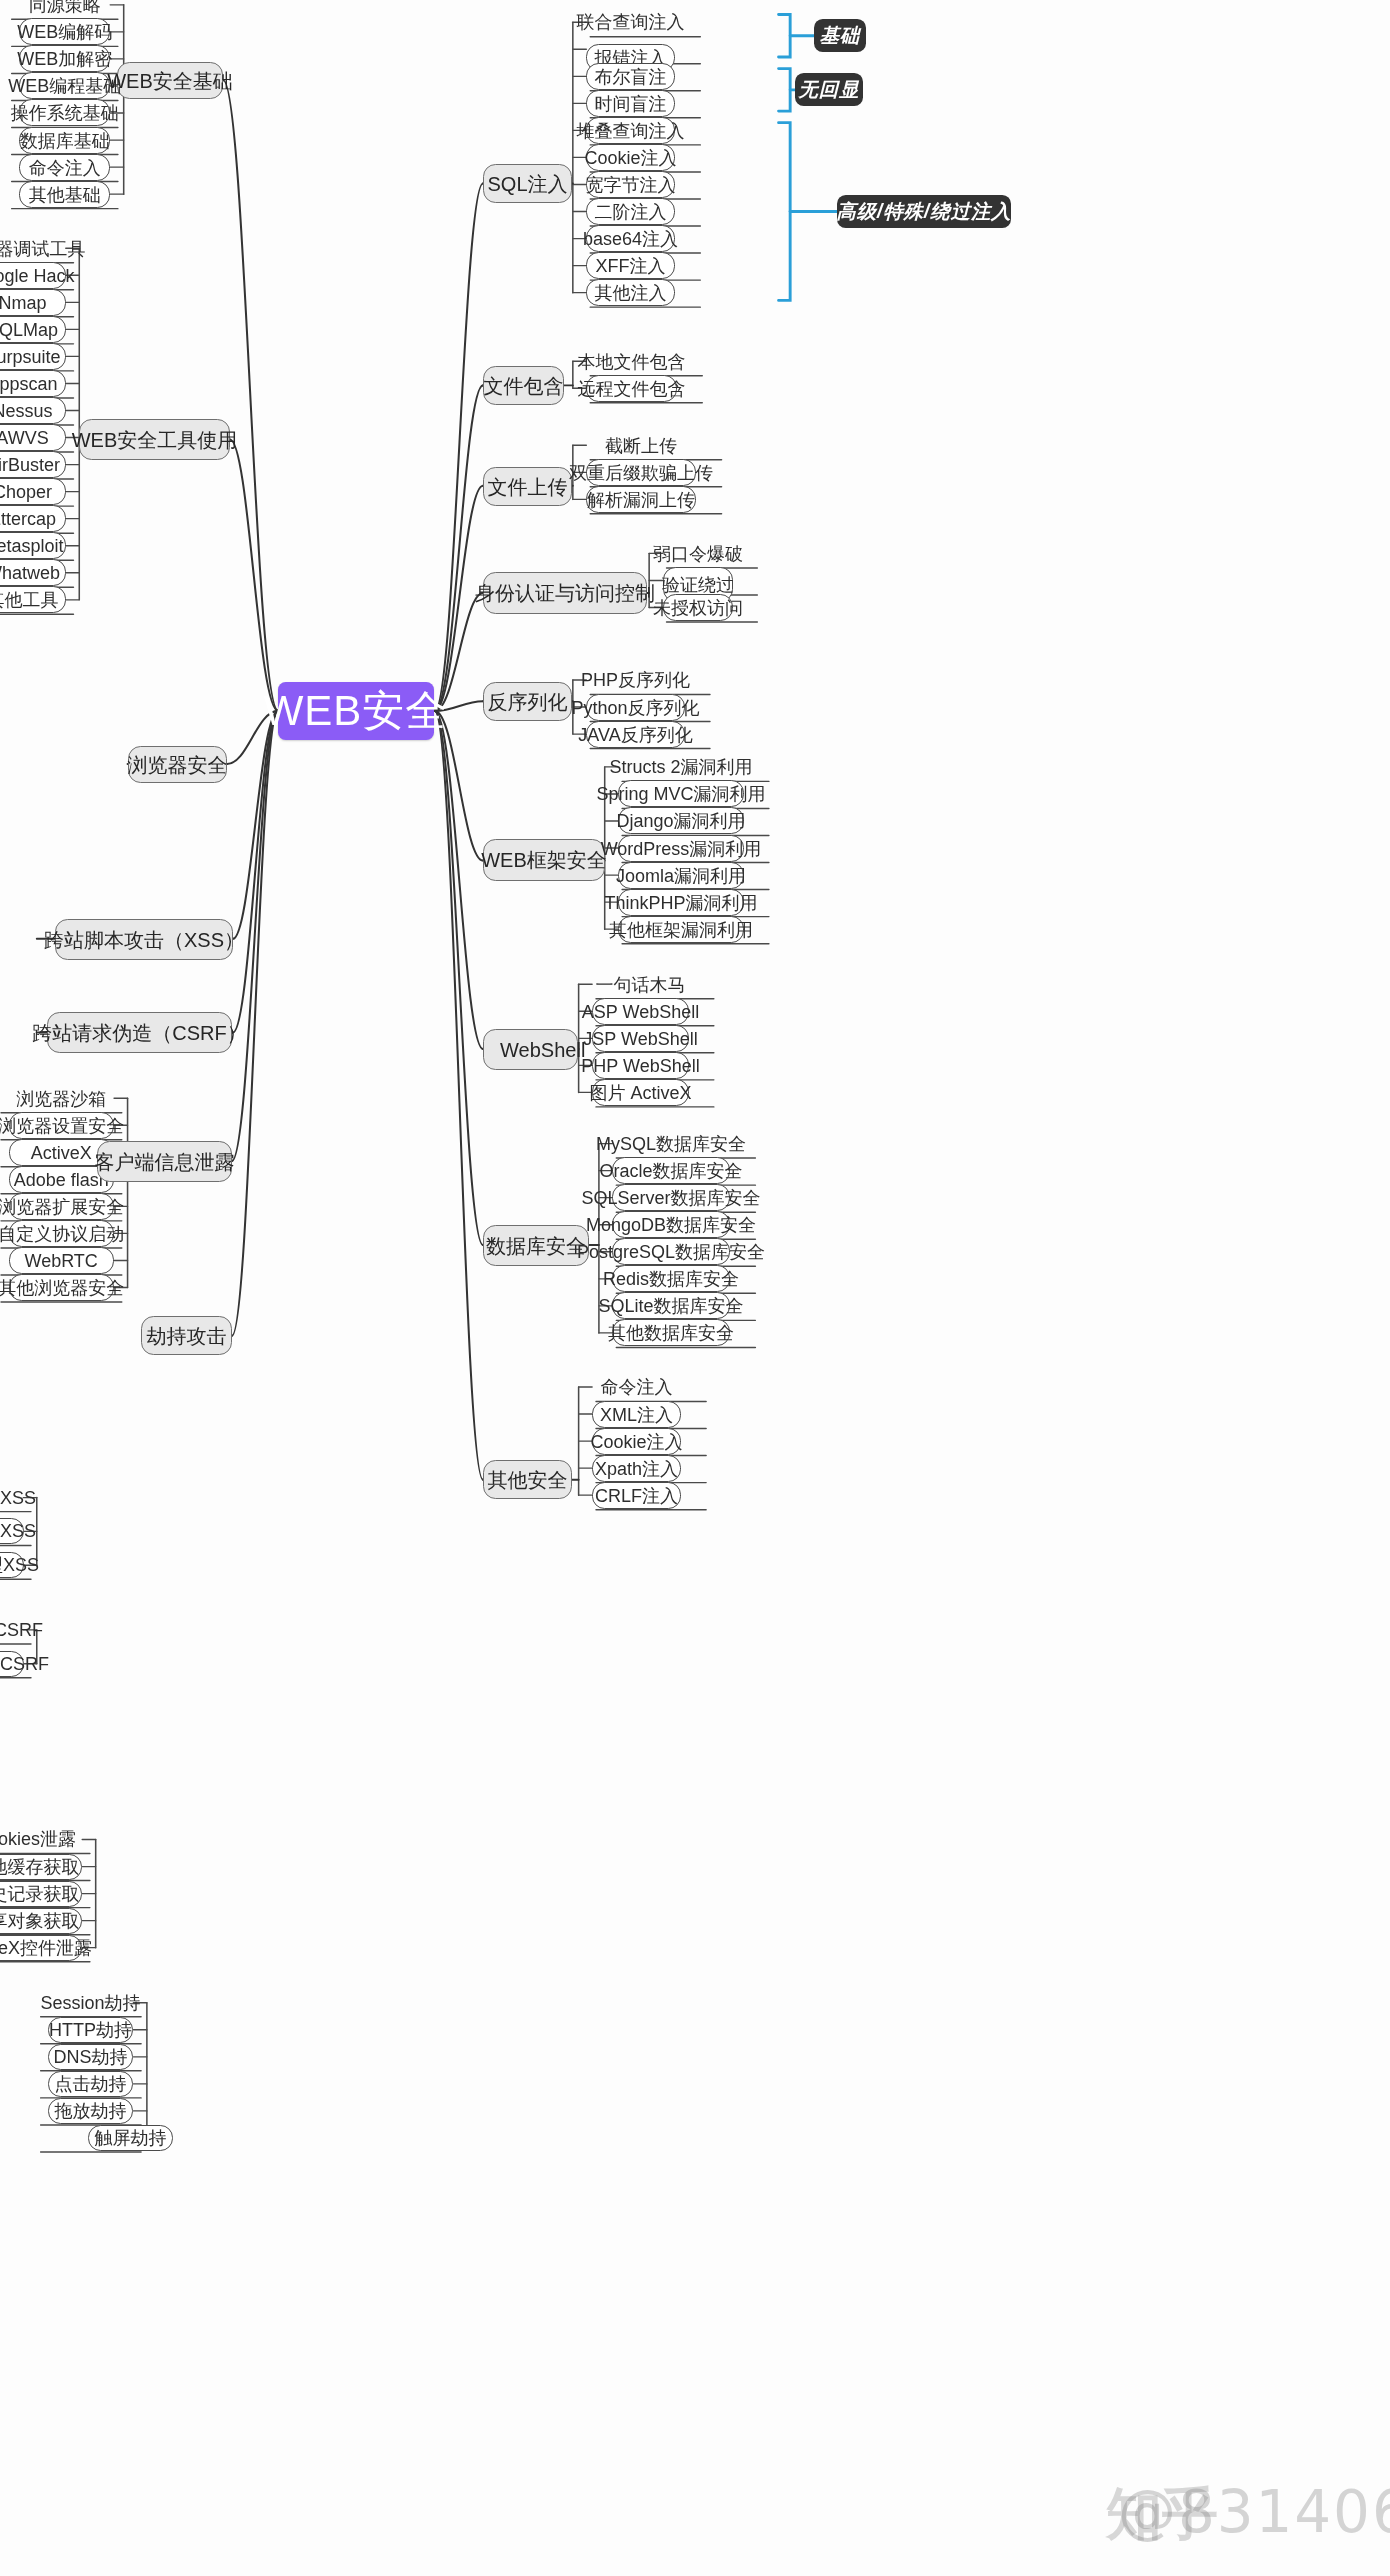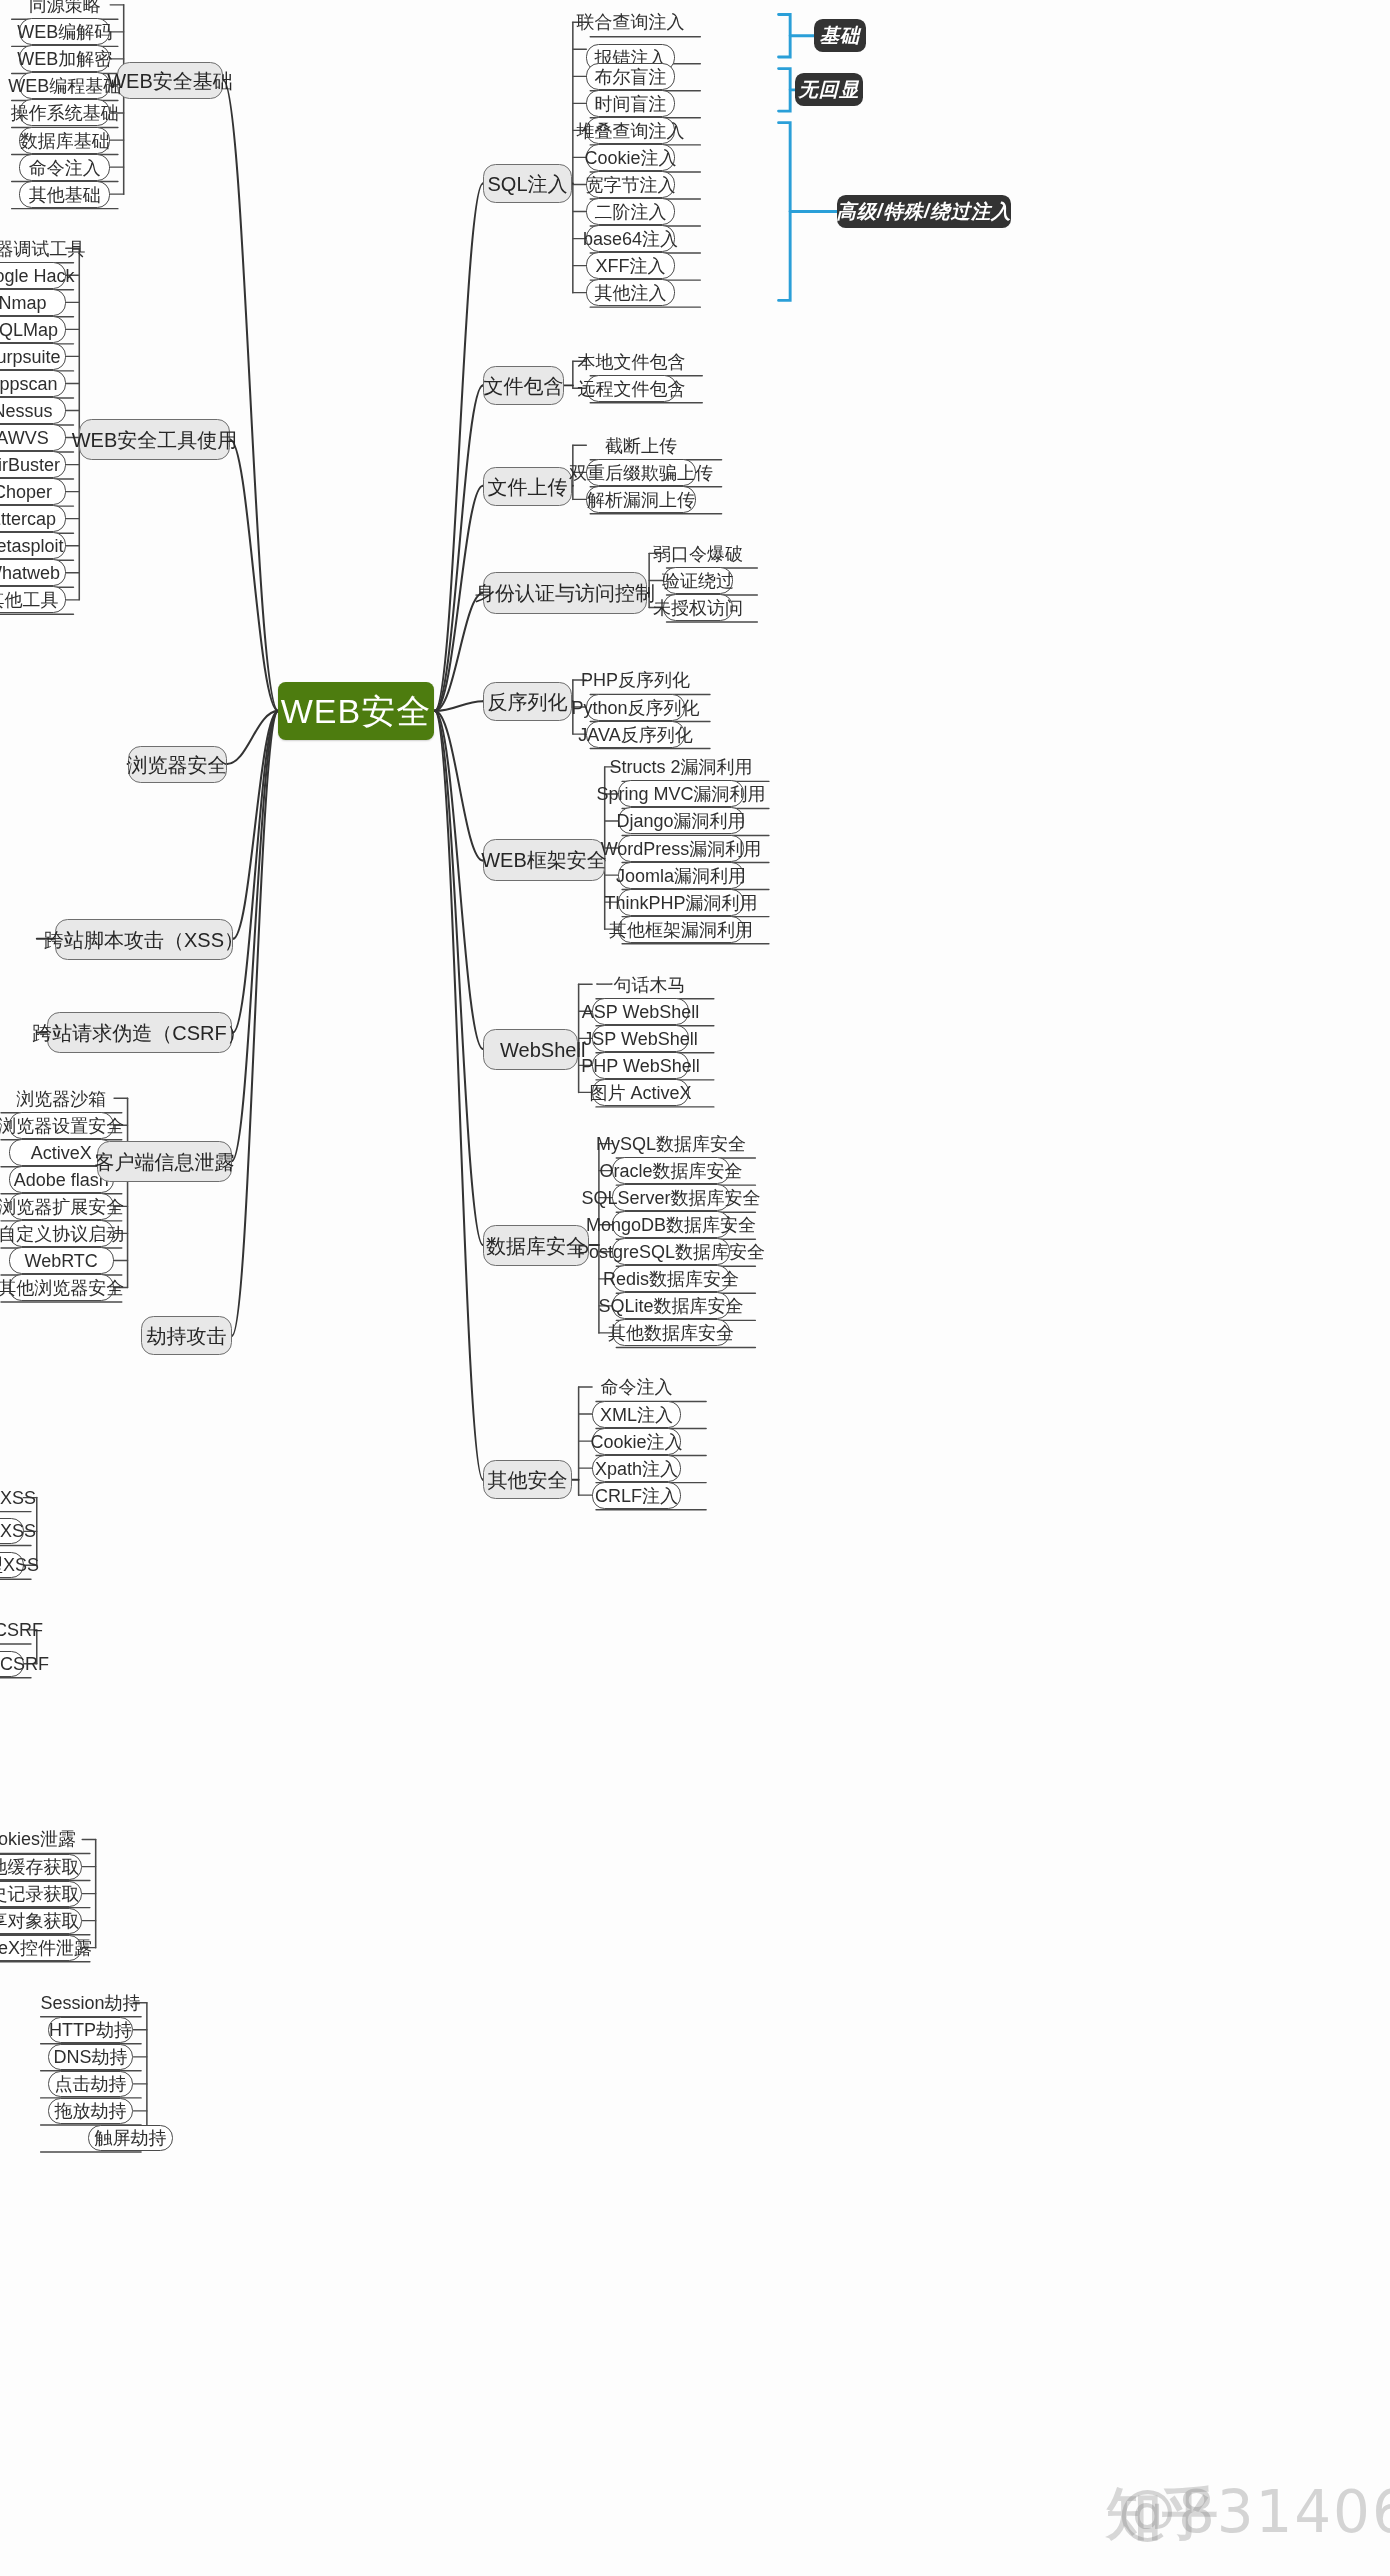--- a/index.html
+++ b/index.html
@@ -25,24 +25,24 @@
   .node{
     position:absolute;
     box-sizing:border-box;
     display:flex;
     align-items:center;
     justify-content:center;
     white-space:nowrap;
     line-height:1;
   }
   .root{
-    background:#4d7c0f;
+    background:#8b5cf6;
     color:#ffffff;
     border-radius:7.7px;
-    font-size:34px;
+    font-size:42px;
     letter-spacing:1px;
     box-shadow:0 1px 1.9px rgba(0,0,0,.18);
   }
   .branch{
     background:#e8e8e8;
     border:1.5px solid #6f6f6f;
     border-radius:12.6px;
     font-size:20px;
     color:#262626;
     padding:0 11.6px;
@@ -402,21 +402,21 @@
     <div class="node leaf" style="justify-content: center; left: 586px; top: 279px; width: 89px; height: 27px;">其他注入</div>
     <div class="node branch" style="left: 483px; top: 366px; width: 81px; height: 39px;">文件包含</div>
     <div class="node leaf plain" style="justify-content: center; left: 586px; top: 348px; width: 91px; height: 27px;">本地文件包含</div>
     <div class="node leaf" style="justify-content: center; left: 586px; top: 375px; width: 91px; height: 27px;">远程文件包含</div>
     <div class="node branch" style="left: 483px; top: 467px; width: 89px; height: 39px;">文件上传</div>
     <div class="node leaf plain" style="justify-content: center; left: 586px; top: 432px; width: 110px; height: 27px;">截断上传</div>
     <div class="node leaf" style="justify-content: center; left: 586px; top: 459px; width: 110px; height: 27px;">双重后缀欺骗上传</div>
     <div class="node leaf" style="justify-content: center; left: 586px; top: 486px; width: 110px; height: 27px;">解析漏洞上传</div>
     <div class="node branch" style="left: 483px; top: 572px; width: 164px; height: 42px;">身份认证与访问控制</div>
     <div class="node leaf plain" style="justify-content: center; left: 663px; top: 540px; width: 70px; height: 27px;">弱口令爆破</div>
-    <div class="node leaf" style="justify-content: center; left: 663px; top: 567px; width: 70px; height: 27px;">验证绕过</div>
+    <div class="node leaf" style="justify-content: center; left: 663px; top: 567px; width: 70px; height: 35px;">验证绕过</div>
     <div class="node leaf" style="justify-content: center; left: 663px; top: 594px; width: 70px; height: 27px;">未授权访问</div>
     <div class="node branch" style="left: 483px; top: 682px; width: 89px; height: 39px;">反序列化</div>
     <div class="node leaf plain" style="justify-content: center; left: 586px; top: 666px; width: 99px; height: 27px;">PHP反序列化</div>
     <div class="node leaf" style="justify-content: center; left: 586px; top: 694px; width: 99px; height: 27px;">Python反序列化</div>
     <div class="node leaf" style="justify-content: center; left: 586px; top: 721px; width: 99px; height: 27px;">JAVA反序列化</div>
     <div class="node branch" style="left: 483px; top: 839px; width: 122px; height: 42px;">WEB框架安全</div>
     <div class="node leaf plain" style="justify-content: center; left: 618px; top: 753px; width: 126px; height: 27px;">Structs 2漏洞利用</div>
     <div class="node leaf" style="justify-content: center; left: 618px; top: 780px; width: 126px; height: 27px;">Spring MVC漏洞利用</div>
     <div class="node leaf" style="justify-content: center; left: 618px; top: 807px; width: 126px; height: 27px;">Django漏洞利用</div>
     <div class="node leaf" style="justify-content: center; left: 618px; top: 835px; width: 126px; height: 27px;">WordPress漏洞利用</div>

